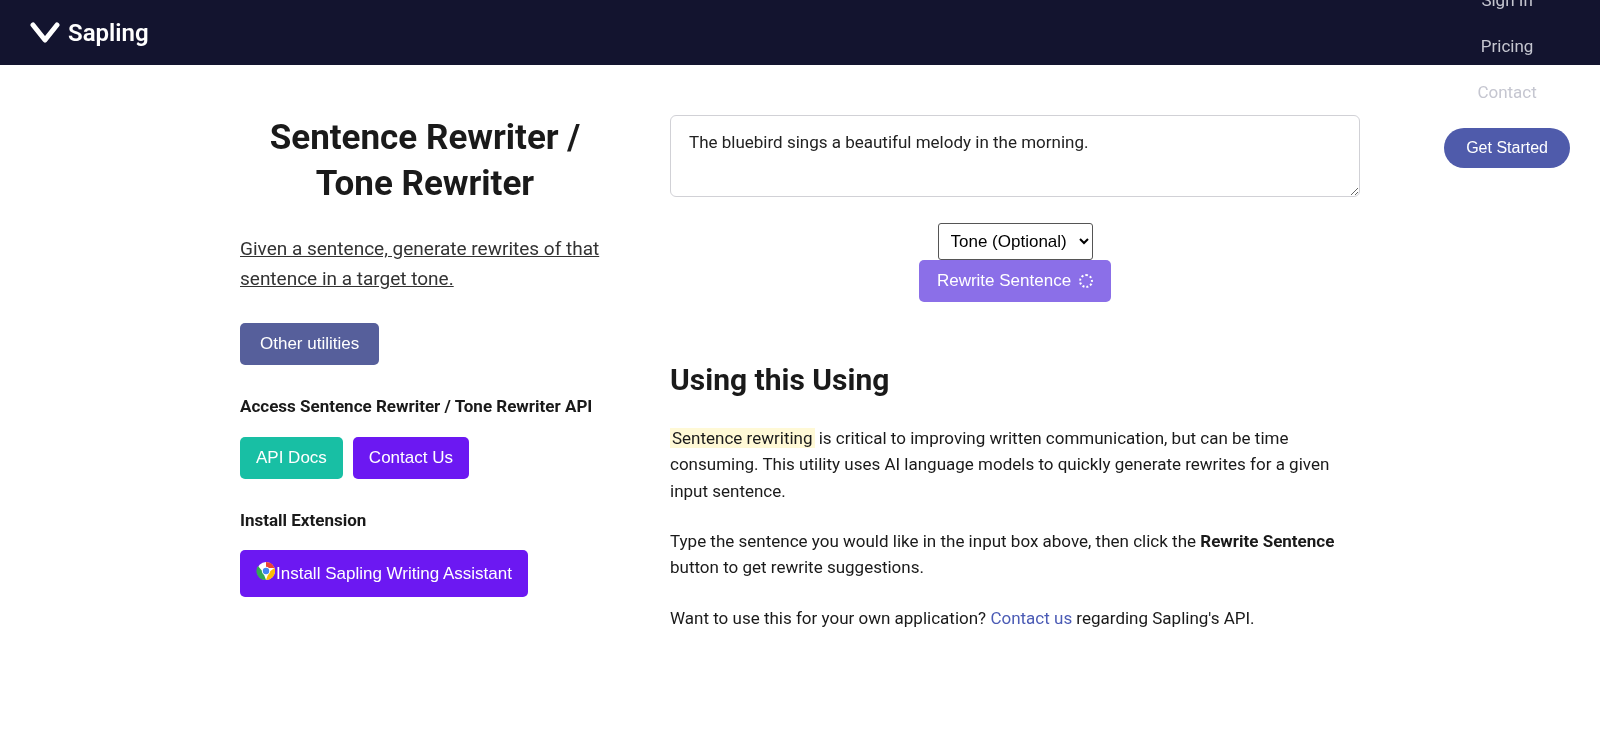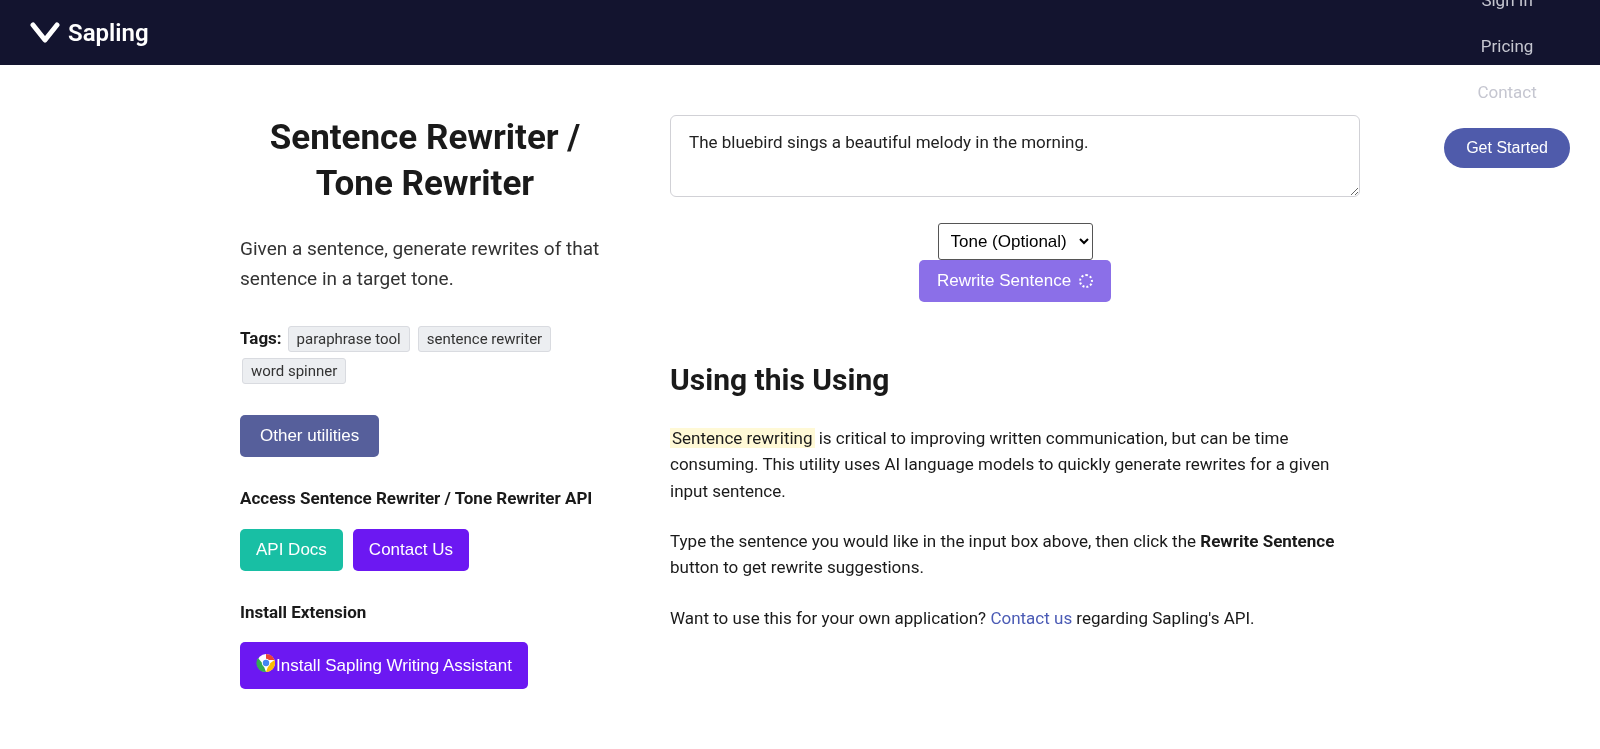--- a/index.html
+++ b/index.html
@@ -71,20 +71,21 @@
       line-height: 1.3;
       margin-bottom: 28px;
       color: #1a1a1a;
       text-align: center;
     }
     .subtitle {
       font-size: 19px;
       color: #333;
       line-height: 1.6;
       margin-bottom: 28px;
+      text-decoration: underline;
     }
     .tags-line { margin-bottom: 28px; }
     .tags-label { font-weight: 700; font-size: 17px; }
     .tag {
       display: inline-block;
       background: #eceef1;
       border: 1px solid #d9dbe0;
       font-size: 15px;
       padding: 3px 8px;
       border-radius: 3px;
@@ -223,27 +224,20 @@
     <div class="nav-link">Contact</div>
     <button class="btn-get-started">Get Started</button>
   </div>
 </div>
 
 <div class="container">
   <div class="left-col">
     <h1 class="page-title">Sentence Rewriter / Tone Rewriter</h1>
     <p class="subtitle">Given a sentence, generate rewrites of that sentence in a target tone.</p>
 
-    <div class="tags-line">
-      <span class="tags-label"><span>Tags</span>:</span>
-      <span class="tag">paraphrase tool</span>
-      <span class="tag">sentence rewriter</span>
-      <br>
-      <span class="tag">word spinner</span>
-    </div>
 
     <button class="btn-other">Other utilities</button>
 
     <div class="section-label">Access Sentence Rewriter / Tone Rewriter API</div>
     <div class="btn-row">
       <button class="btn-teal">API Docs</button>
       <button class="btn-purple">Contact Us</button>
     </div>
 
     <div class="section-label">Install Extension</div>

